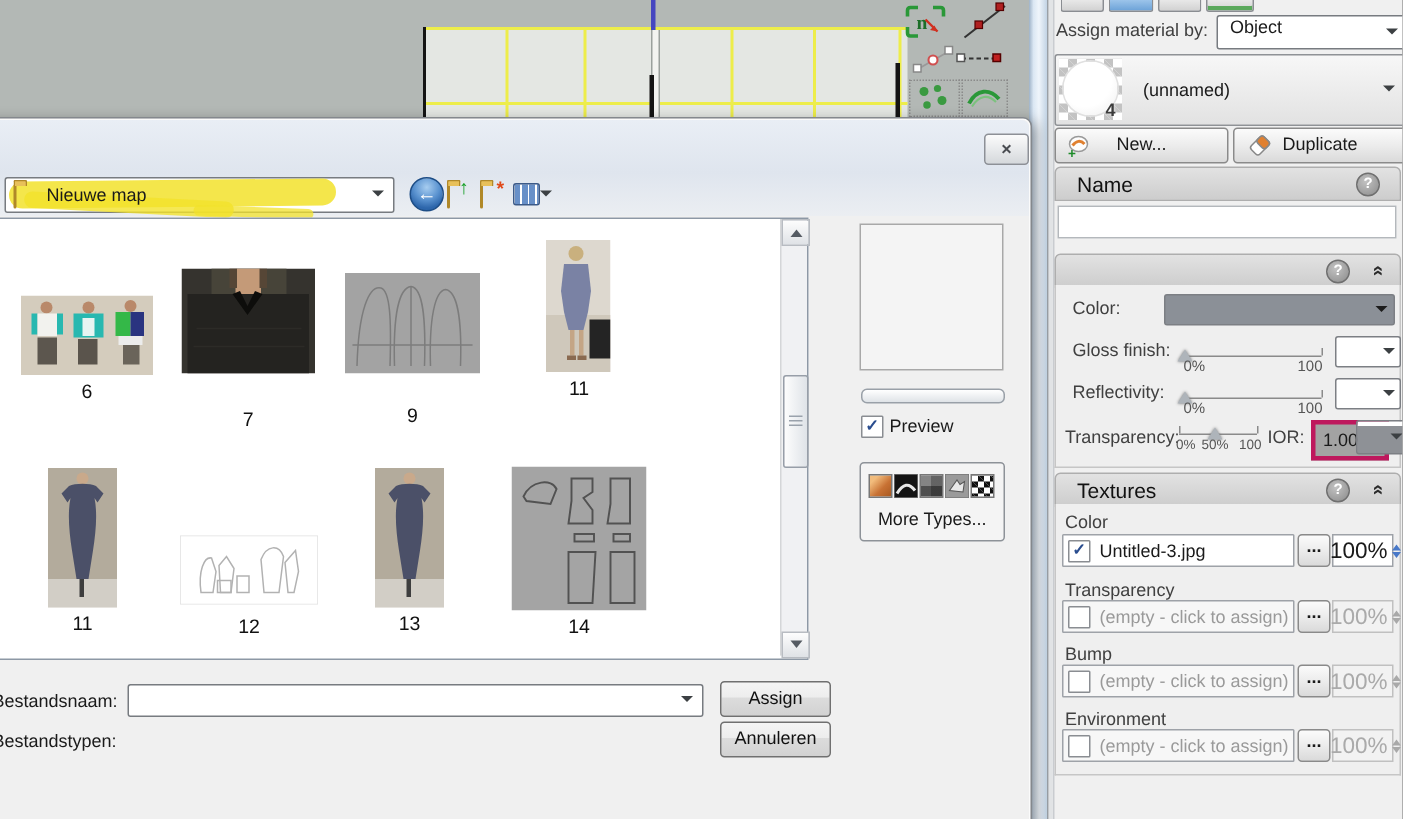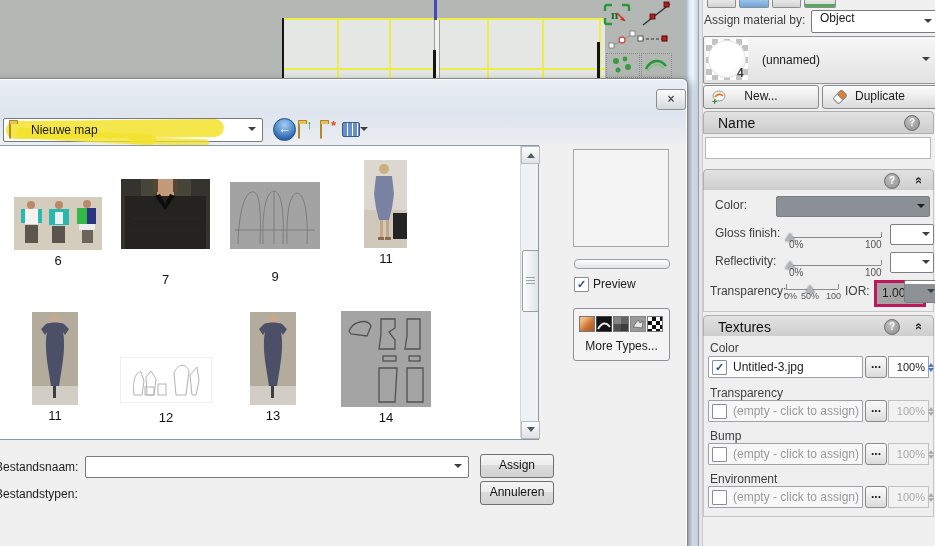--- a/index.html
+++ b/index.html
@@ -81,21 +81,21 @@
   .slidertick{width:1px;height:5px;background:#8a8a8a;position:absolute;top:-5px;}
   .handle{width:0;height:0;border:5px solid transparent;border-bottom:8px solid #aeb4ba;position:absolute;filter:drop-shadow(0 0 1px #777);}
   .small{font-size:10px;color:#555;}
   .spin{display:flex;flex-direction:column;justify-content:center;align-items:center;gap:1px;}
   .spin .u{width:0;height:0;border:3px solid transparent;border-bottom:4px solid #4878c8;}
   .spin .d{width:0;height:0;border:3px solid transparent;border-top:4px solid #4878c8;}
   .spin.gray .u{border-bottom-color:#a9a9a9;}
   .spin.gray .d{border-top-color:#a9a9a9;}
   .sunken{background:#fff;border:1px solid #9ea2a8;border-radius:1px;display:flex;align-items:center;}
   .sunken.empty{background:#f7f7f7;color:#9a9a9a;}
-  .pctbox{background:#fff;border:1px solid #9ea2a8;font-size:11px;display:flex;align-items:center;justify-content:flex-end;padding-right:3px;}
+  .pctbox{background:#fff;border:1px solid #9ea2a8;font-size:15px;display:flex;align-items:center;justify-content:flex-end;padding-right:3px;}
   .pctbox.gray{background:#f2f2f2;color:#aaa;border-color:#c0c0c0;}
   .lbl{font-size:12px;color:#404040;}
   .tab{border:1px solid #8a8d92;border-top:none;border-radius:0 0 2px 2px;background:linear-gradient(#e8e8e8,#d2d2d2);}
 </style>
 </head>
 <body>
 
 <div class="stage">
 
   <div class="abs viewport">

